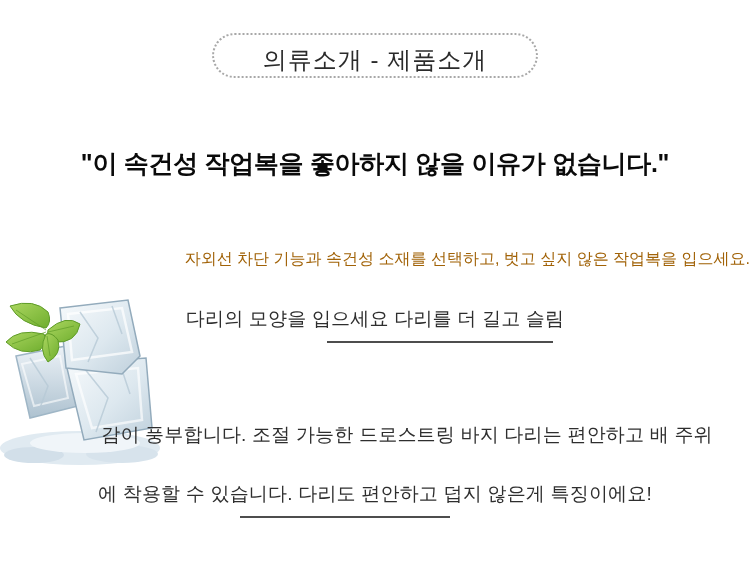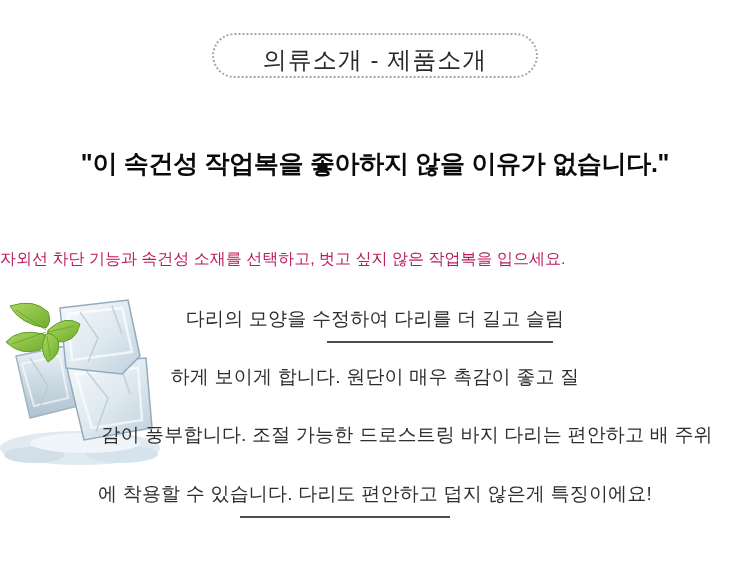--- a/index.html
+++ b/index.html
@@ -47,23 +47,23 @@
     font-weight: 700;
     color: #0a0a0a;
     letter-spacing: -0.3px;
     white-space: nowrap;
   }
   .subheadline {
     position: absolute;
     top: 249px;
     left: 0;
     width: 750px;
-    text-align: left;
+    text-align: right;
     font-size: 16px;
-    color: #be185d;
+    color: #a16207;
     white-space: nowrap;
   }
   .para-line {
     position: absolute;
     left: 0;
     width: 750px;
     text-align: center;
     font-size: 19px;
     color: #2e2e2e;
     letter-spacing: 0.2px;
@@ -97,23 +97,22 @@
 <div class="page">
 
   <div class="badge">
     <span class="badge-label">의류소개 - 제품소개</span>
   </div>
 
   <div class="headline">"이 속건성 작업복을 좋아하지 않을 이유가 없습니다."</div>
 
   <div class="subheadline">자외선 차단 기능과 속건성 소재를 선택하고, 벗고 싶지 않은 작업복을 입으세요.</div>
 
-  <div class="para-line l1">다리의 모양을 수정하여 다리를 더 길고 슬림</div>
+  <div class="para-line l1">다리의 모양을 입으세요 다리를 더 길고 슬림</div>
   <div class="underline u1"></div>
-  <div class="para-line l2">하게 보이게 합니다. 원단이 매우 촉감이 좋고 질</div>
   <div class="para-line l3">감이 풍부합니다. 조절 가능한 드로스트링 바지 다리는 편안하고 배 주위</div>
   <div class="para-line l4">에 착용할 수 있습니다. 다리도 편안하고 덥지 않은게 특징이에요!</div>
   <div class="underline u2"></div>
 
   <svg class="ice-art" viewBox="0 0 175 185" xmlns="http://www.w3.org/2000/svg" role="img">
     <defs>
       <linearGradient id="gIce1" x1="0" y1="0" x2="1" y2="1">
         <stop offset="0" stop-color="#f7fafc"></stop>
         <stop offset="0.55" stop-color="#dde8ef"></stop>
         <stop offset="1" stop-color="#bfd0dc"></stop>

